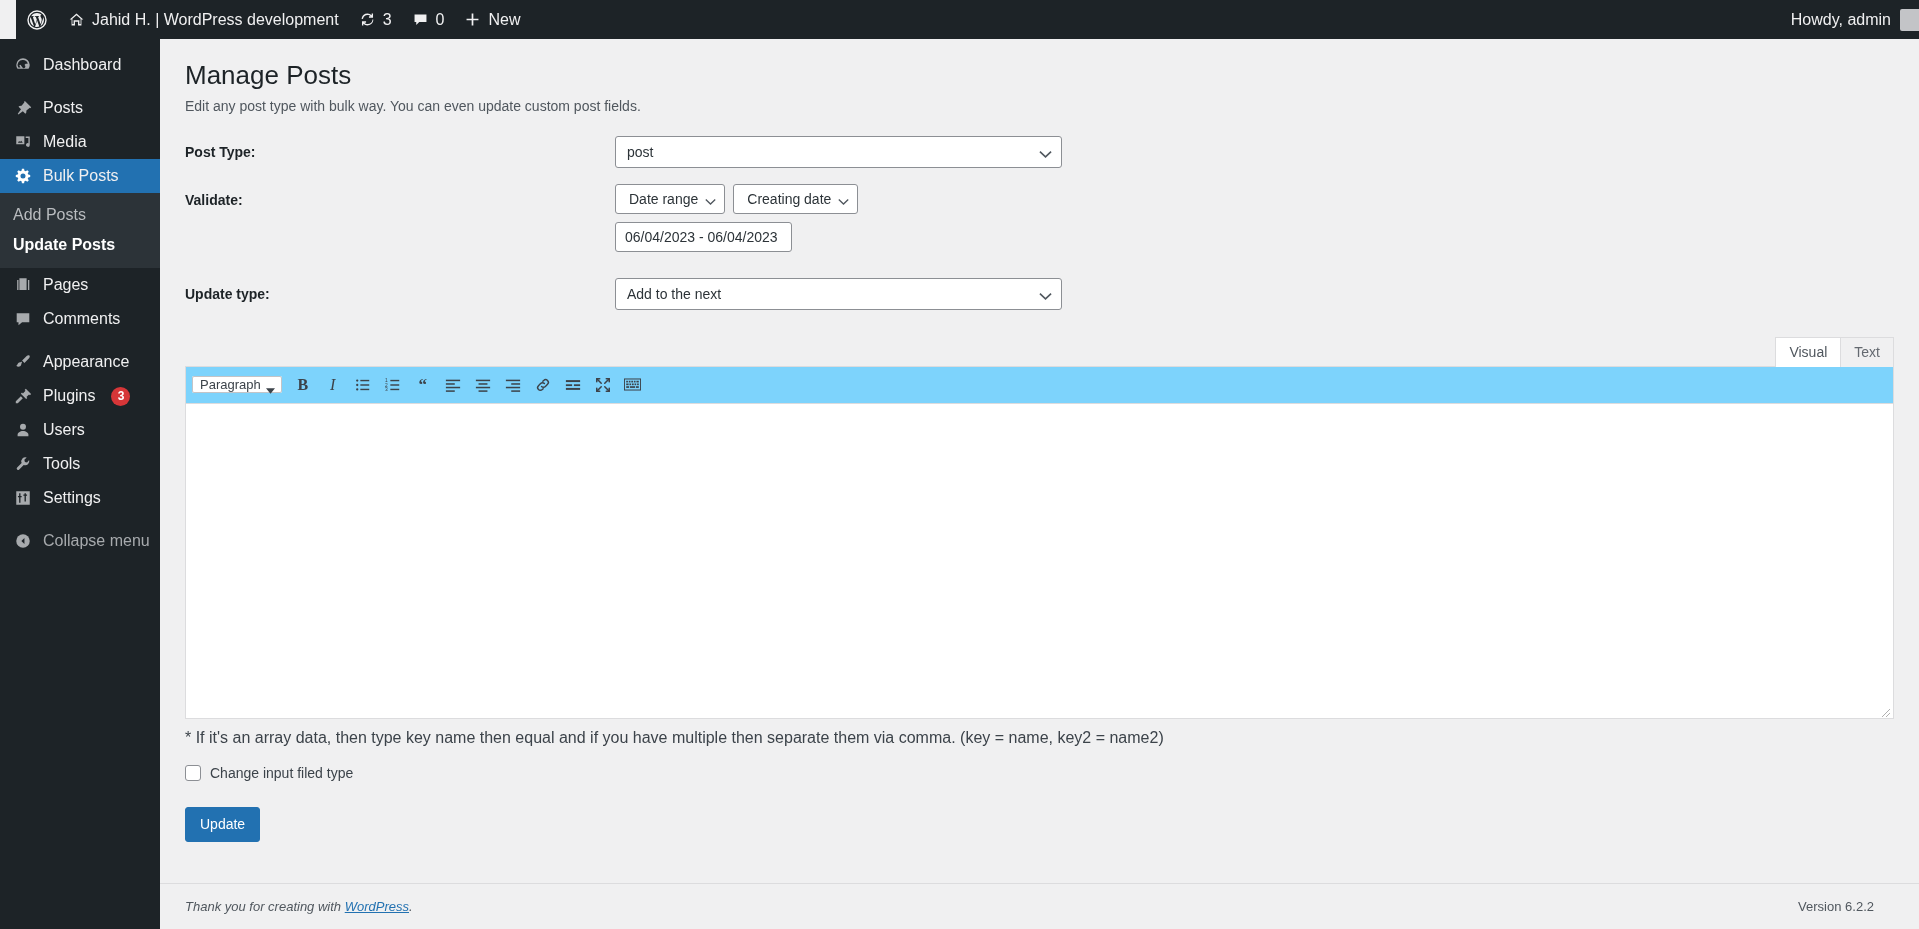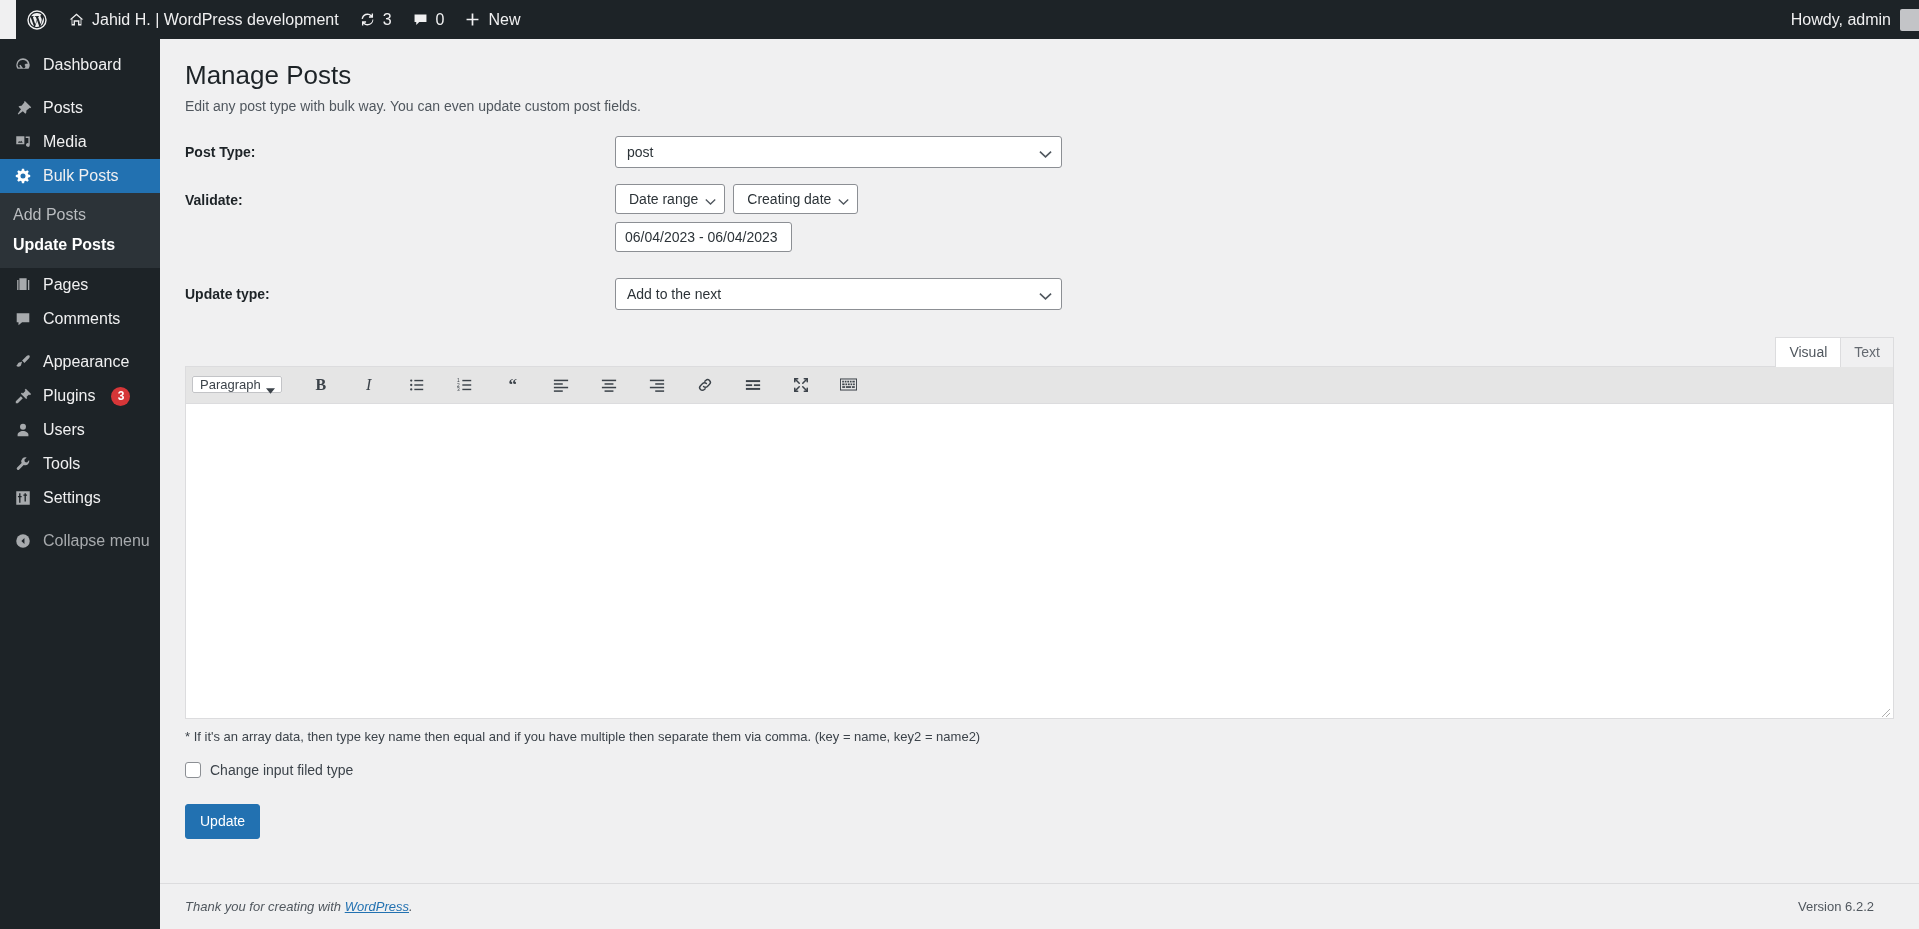--- a/index.html
+++ b/index.html
@@ -182,23 +182,23 @@
     background: #f6f7f7;
     color: #50575e;
     border-color: #dcdcde;
     background: #fff;
   }
   .editor-box {
     border: 1px solid #dcdcde;
     background: #fff;
   }
   .editor-toolbar {
-    display: flex; align-items: center; gap: 20px;
+    display: flex; align-items: center; gap: 2px;
     padding: 5px 6px;
-    background: #e5e5e5;
+    background: #7dd3fc;
     border-bottom: 1px solid #dcdcde;
   }
   .para-select {
     -webkit-appearance: none; appearance: none;
     width: 116px; height: 26px;
     border: 1px solid #c3c4c7; border-radius: 2px;
     background: #fff;
     font-size: 13px; color: #3c434a;
     padding: 0 20px 0 7px;
     line-height: 24px;
@@ -217,21 +217,21 @@
     height: 314px;
     background: #fff;
     position: relative;
   }
   .resize-handle {
     position: absolute; right: 2px; bottom: 2px;
     width: 10px; height: 10px; color: #b0b0b0;
   }
   .help-note {
     margin-top: 10px;
-    font-size: 13px; color: #3c434a;
+    font-size: 16px; color: #3c434a;
   }
   .check-row {
     margin-top: 18px;
     display: flex; align-items: center; gap: 9px;
   }
   .cbox {
     width: 16px; height: 16px;
     border: 1px solid #8c8f94; border-radius: 3px;
     background: #fff;
   }

